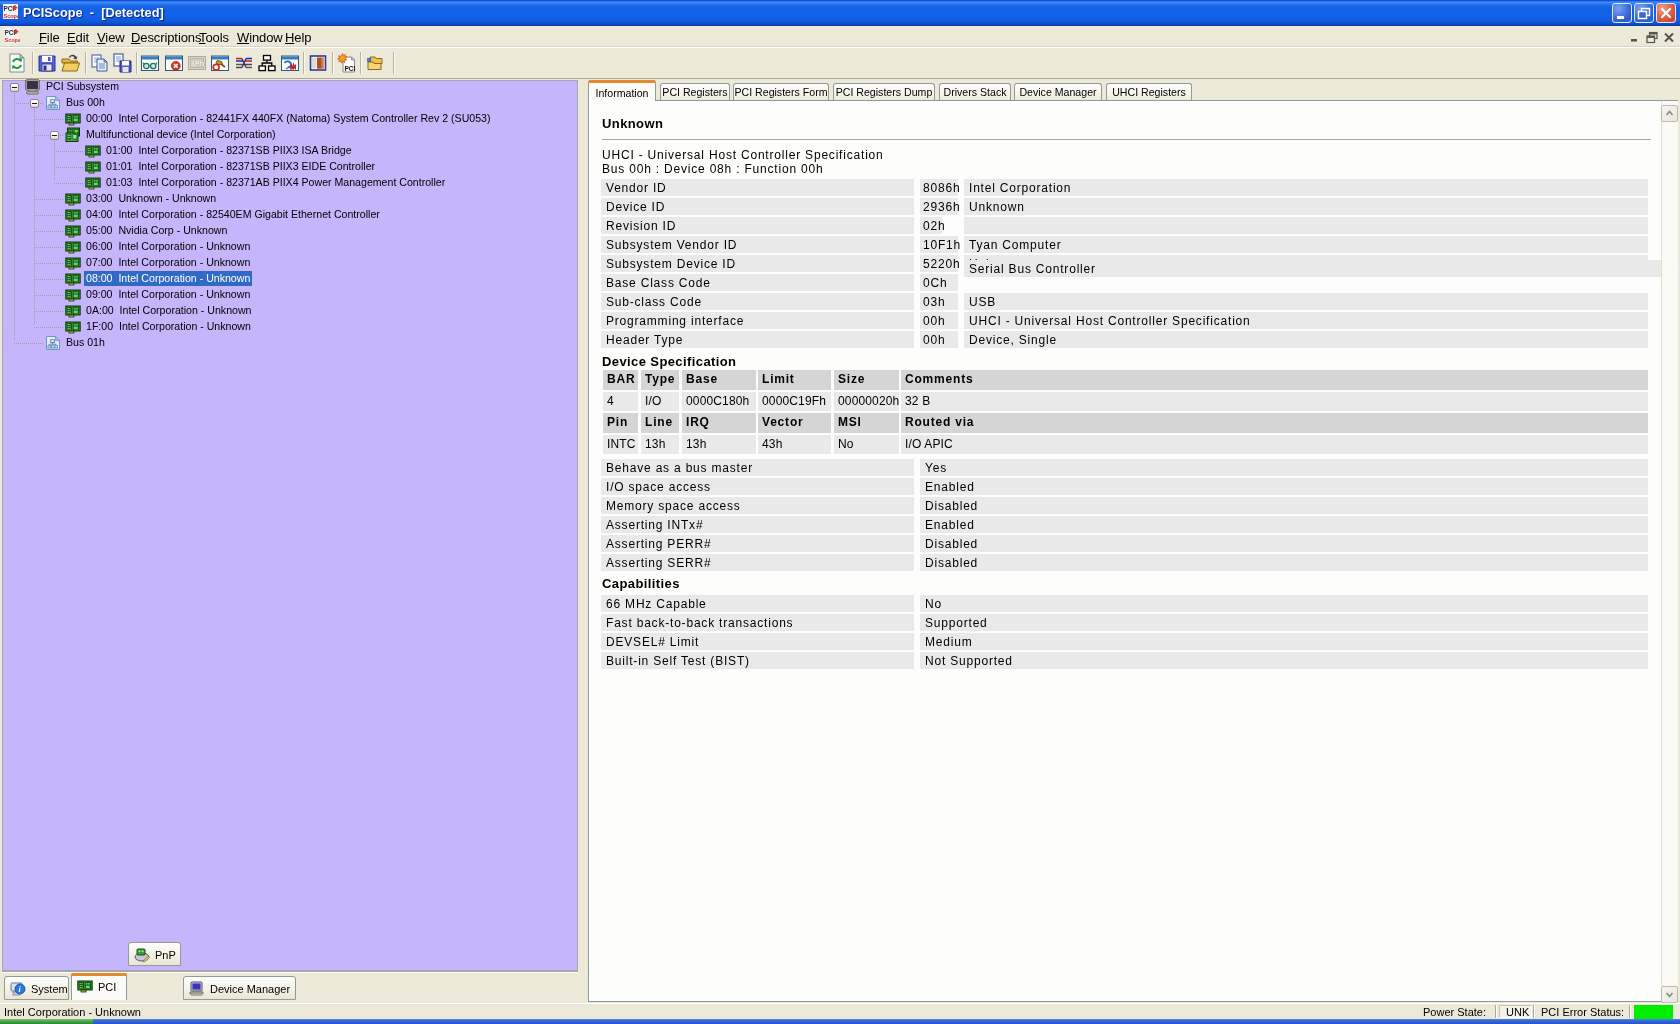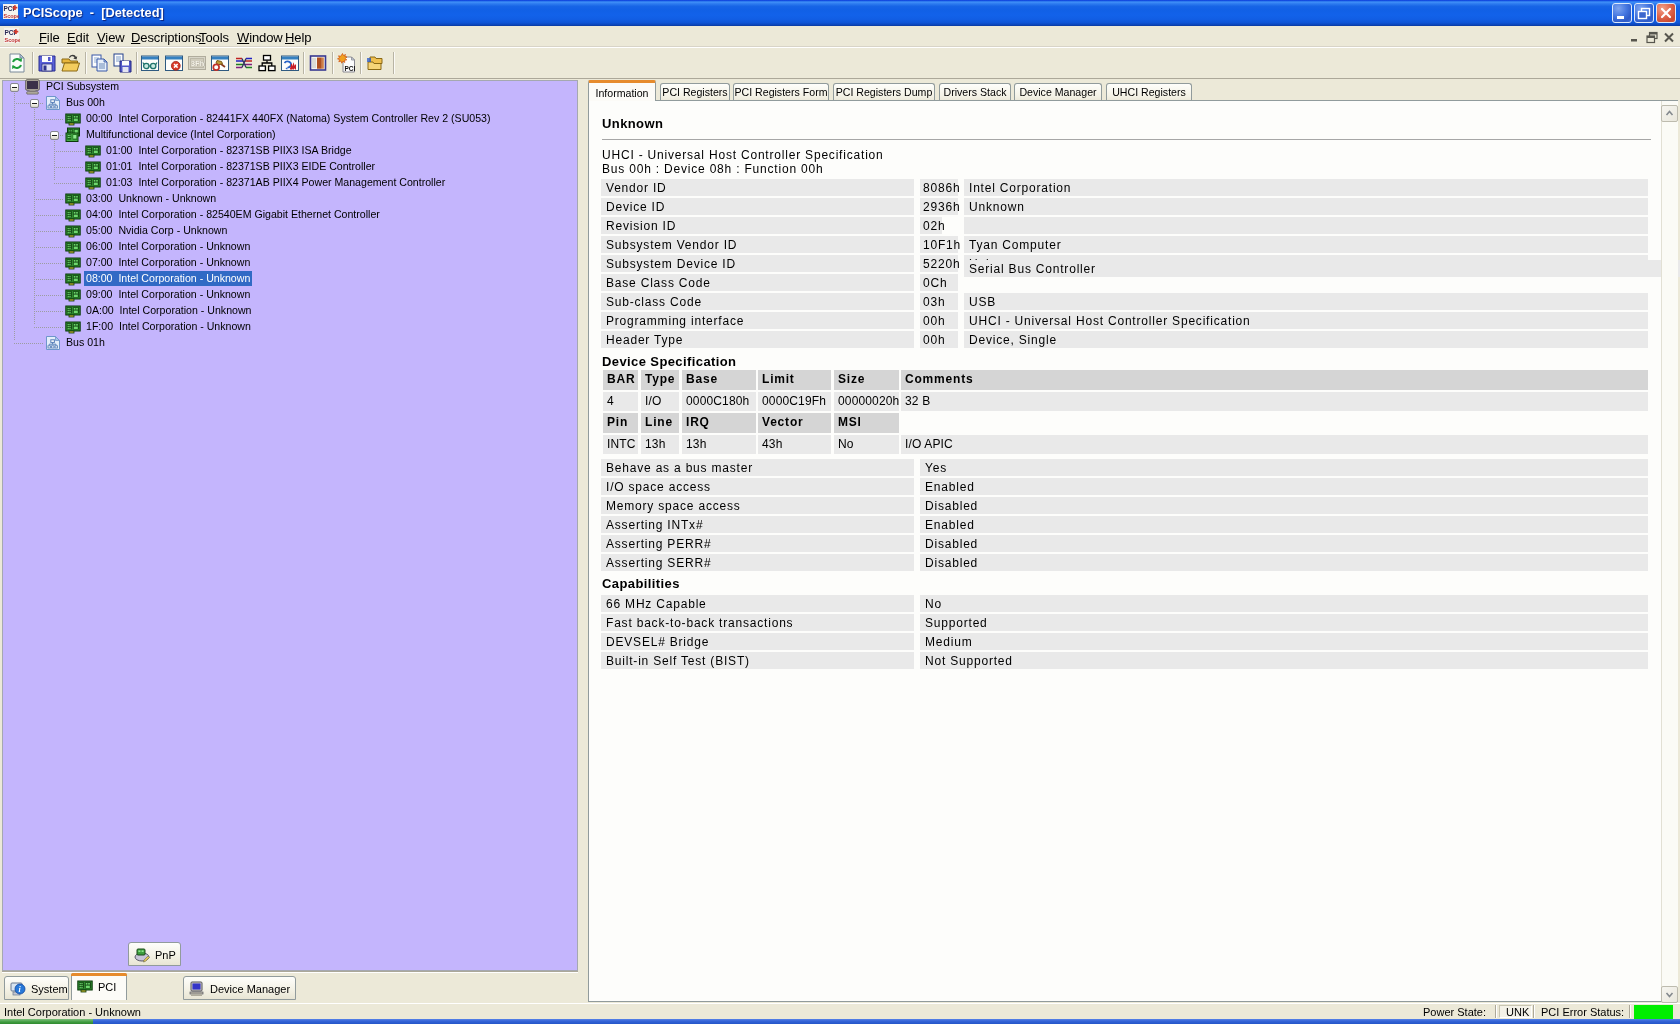--- a/index.html
+++ b/index.html
@@ -751,20 +751,23 @@
     </div>
 <div class="grow ghead" style="left:93px;top:312px;width:74px;height:20px">
       <span style="left:4px;letter-spacing:0.8px">IRQ</span>
     </div>
 <div class="grow ghead" style="left:169px;top:312px;width:73px;height:20px">
       <span style="left:4px;letter-spacing:0.8px">Vector</span>
     </div>
 <div class="grow ghead" style="left:245px;top:312px;width:65px;height:20px">
       <span style="left:4px;letter-spacing:0.8px">MSI</span>
     </div>
+<div class="grow ghead" style="left:312px;top:312px;width:747px;height:20px">
+      <span style="left:4px;letter-spacing:0.8px">Routed via</span>
+    </div>
 <div class="grow" style="left:14px;top:334px;width:35px;height:19px">
       <span style="left:4px;letter-spacing:0.15px">INTC</span>
     </div>
 <div class="grow" style="left:52px;top:334px;width:38px;height:19px">
       <span style="left:4px;letter-spacing:0.15px">13h</span>
     </div>
 <div class="grow" style="left:93px;top:334px;width:74px;height:19px">
       <span style="left:4px;letter-spacing:0.15px">13h</span>
     </div>
 <div class="grow" style="left:169px;top:334px;width:73px;height:19px">
@@ -819,21 +822,21 @@
 <div class="grow" style="left:331px;top:494px;width:728px;height:17px">
       <span style="left:5px">No</span>
     </div>
 <div class="grow" style="left:12px;top:513px;width:313px;height:17px">
       <span style="left:5px">Fast back-to-back transactions</span>
     </div>
 <div class="grow" style="left:331px;top:513px;width:728px;height:17px">
       <span style="left:5px">Supported</span>
     </div>
 <div class="grow" style="left:12px;top:532px;width:313px;height:17px">
-      <span style="left:5px">DEVSEL# Bridge</span>
+      <span style="left:5px">DEVSEL# Limit</span>
     </div>
 <div class="grow" style="left:331px;top:532px;width:728px;height:17px">
       <span style="left:5px">Medium</span>
     </div>
 <div class="grow" style="left:12px;top:551px;width:313px;height:17px">
       <span style="left:5px">Built-in Self Test (BIST)</span>
     </div>
 <div class="grow" style="left:331px;top:551px;width:728px;height:17px">
       <span style="left:5px">Not Supported</span>
     </div>

